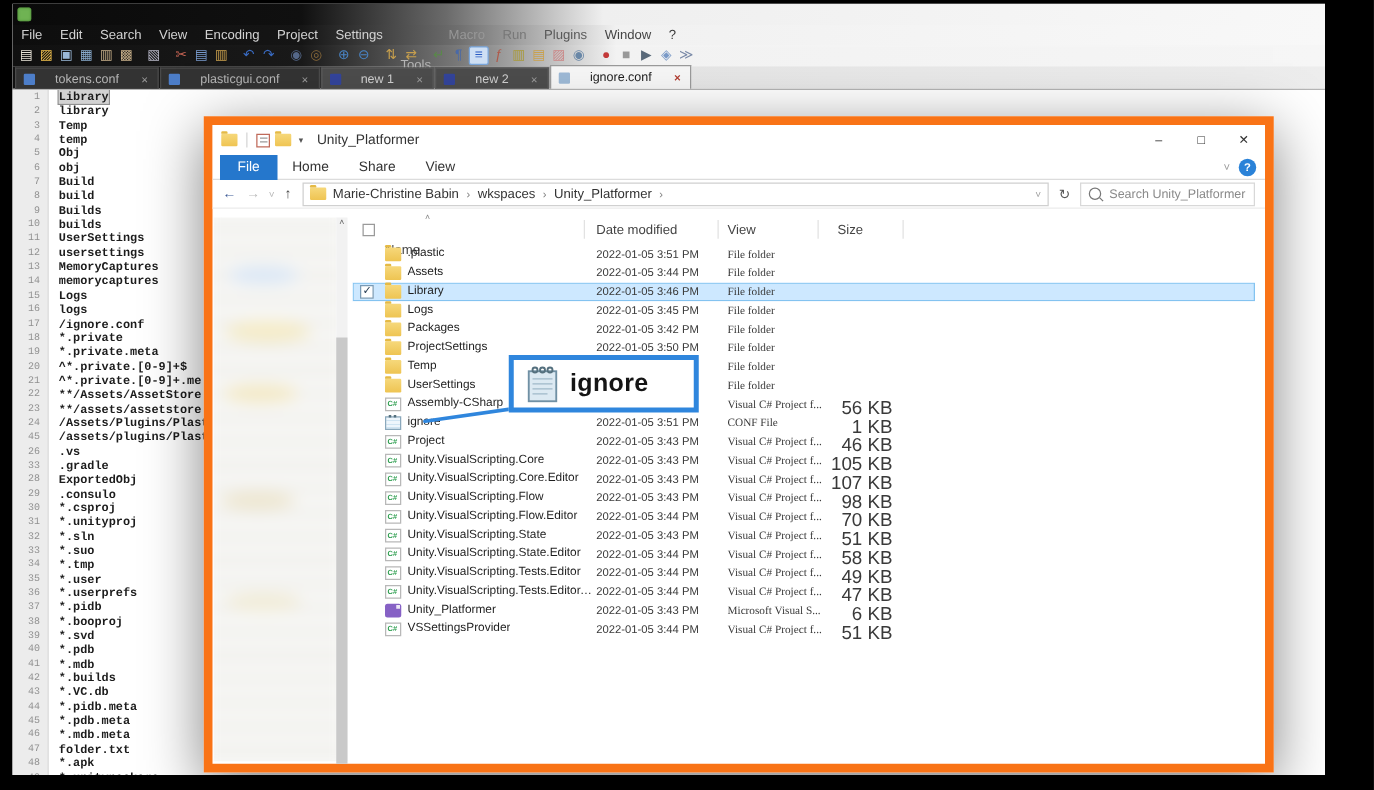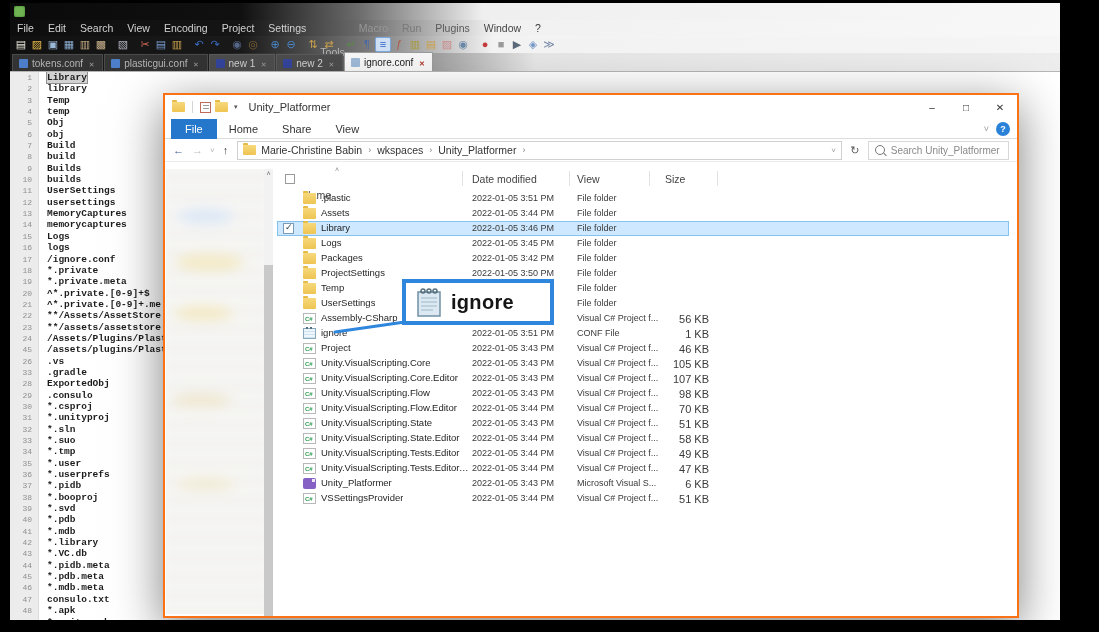--- a/index.html
+++ b/index.html
@@ -26,21 +26,21 @@
   .npp-menubar span:nth-of-type(13){color:#3a3a3a;}
   .npp-toolbar{height:17px;display:flex;align-items:center;padding-left:3px;
     background:linear-gradient(90deg,#101010 0%,#1a1a1a 22%,#7a7a7a 34%,#f3f3f3 46%,#f6f6f6 100%);}
   .tb-icon{width:16px;height:15px;display:flex;align-items:center;justify-content:center;
     font-size:11px;line-height:1;box-sizing:border-box;}
   .tb-icon.grp{margin-left:6px;}
   .tb-icon.toggled{background:#cfe0f5;border:1px solid #7aa7dd;border-radius:2px;}
   .npp-tabbar{height:19px;display:flex;align-items:flex-end;padding-left:2px;
     border-bottom:1px solid #b5b5b5;box-sizing:border-box;
     background:linear-gradient(90deg,#121212 0%,#1d1d1d 20%,#757575 35%,#e5e5e5 50%,#ededed 100%);}
-  .tab{height:16px;display:inline-flex;align-items:center;gap:4px;padding:0 6px;
+  .tab{height:16px;display:inline-flex;align-items:center;gap:16px;padding:0 6px;
     font-size:10px;border:1px solid #4a4a4a;border-bottom:none;margin-right:1px;white-space:nowrap;}
   .t-dark{background:#333;color:#b5b5b5;}
   .t-mid{background:#4c4c4c;color:#cfcfcf;border-color:#5a5a5a;}
   .t-active{background:#f6f6f6;color:#1a1a1a;border-color:#9a9a9a;height:18px;}
   .tab-doc-icon{width:9px;height:9px;border-radius:1px;flex:0 0 9px;}
   .t-dark .tab-doc-icon{background:#4d7ec9;}
   .t-mid .tab-doc-icon{background:#33449a;}
   .t-active .tab-doc-icon{background:#9db9d6;}
   .tab-close{width:9px;text-align:center;}
   .tab-close::after{content:"\2715";font-size:7px;color:#9a9a9a;}
@@ -51,21 +51,21 @@
   .gutter-bg{position:absolute;left:0;top:0;bottom:0;width:28px;background:#ececec;
     border-right:1px solid #dcdcdc;}
   .ed-line{display:flex;height:11.35px;line-height:11.35px;position:relative;}
   .ln{width:28px;flex:0 0 28px;text-align:right;padding-right:6px;font-size:8px;
     color:#909090;box-sizing:border-box;}
   .ed-txt{margin-left:9px;font-size:9.5px;font-weight:600;color:#1c1c1c;white-space:pre;}
   .ed-txt.sel{background:#d2d2d2;outline:1px solid #8f8f8f;}
 
   
   .explorer{position:absolute;left:163px;top:93px;width:856px;height:525px;background:#fff;
-    border:2px solid #f97316;box-shadow:0 12px 45px rgba(0,0,0,.5);box-sizing:border-box;
+    border:7px solid #f97316;box-shadow:0 12px 45px rgba(0,0,0,.5);box-sizing:border-box;
     overflow:hidden;font-size:10.5px;color:#222;}
   .ex-titlebar{height:24px;display:flex;align-items:center;gap:4px;padding-left:7px;background:#fff;}
   .mini-folder{width:13px;height:10px;background:linear-gradient(#f6d87b,#efc452);
     border-radius:1px;position:relative;flex:0 0 13px;}
   .mini-folder::before{content:"";position:absolute;top:-2px;left:0;width:5px;height:2px;
     background:#e5ba45;border-radius:1px 1px 0 0;}
   .qat-sep{width:1px;height:12px;background:#d5d5d5;margin:0 3px;}
   .qat-props{width:11px;height:11px;background:#fff;border:1px solid #c06a5a;box-sizing:border-box;
     position:relative;flex:0 0 11px;}
   .qat-props::after{content:"";position:absolute;left:2px;top:2px;width:6px;height:1px;
@@ -142,22 +142,22 @@
   .ic-conf{background:repeating-linear-gradient(180deg,#eef6fc 0 2px,#cfe4f2 2px 3px);
     border:1px solid #8aa8bc;box-sizing:border-box;}
   .ic-conf::before{content:"";position:absolute;top:-2px;left:2px;width:2px;height:2px;
     background:#55707e;box-shadow:4px 0 0 #55707e;}
   .ic-vs{background:#8661c5;border-radius:2px;}
   .ic-vs::after{content:"";position:absolute;right:1px;top:1px;width:3px;height:3px;background:#fff;opacity:.85;}
   .c-name{position:absolute;left:44px;top:1px;max-width:149px;font-size:9.5px;color:#1e1e1e;
     white-space:nowrap;overflow:hidden;text-overflow:ellipsis;}
   .c-date{position:absolute;left:195px;top:2px;font-size:9px;color:#3a3a3a;white-space:nowrap;}
   .c-type{position:absolute;left:300px;top:2px;width:84px;font-size:9px;color:#3a3a3a;
-    white-space:nowrap;overflow:hidden;}
-  .c-size{position:absolute;left:368px;top:2px;width:64px;text-align:right;font-size:11px;color:#3a3a3a;}
+    white-space:nowrap;overflow:hidden;font-family:Liberation Serif, serif;}
+  .c-size{position:absolute;left:368px;top:2px;width:64px;text-align:right;font-size:15px;color:#3a3a3a;}
 
   .connector-svg{position:absolute;inset:0;z-index:4;pointer-events:none;}
   .callout{position:absolute;left:237px;top:184px;width:152px;height:46px;background:#fff;
     border:4px solid #2f86dd;box-sizing:border-box;display:flex;align-items:center;gap:8px;
     padding-left:9px;z-index:5;}
   .callout-label{font-size:20px;font-weight:bold;color:#151515;letter-spacing:.3px;}
 </style>
 </head>
 <body>
 
@@ -455,21 +455,21 @@
           <span class="ed-txt">*.pdb</span>
         </div>
 
         <div class="ed-line">
           <span class="ln">41</span>
           <span class="ed-txt">*.mdb</span>
         </div>
 
         <div class="ed-line">
           <span class="ln">42</span>
-          <span class="ed-txt">*.library</span>
+          <span class="ed-txt">*.builds</span>
         </div>
 
         <div class="ed-line">
           <span class="ln">43</span>
           <span class="ed-txt">*.VC.db</span>
         </div>
 
         <div class="ed-line">
           <span class="ln">44</span>
           <span class="ed-txt">*.pidb.meta</span>
@@ -480,21 +480,21 @@
           <span class="ed-txt">*.pdb.meta</span>
         </div>
 
         <div class="ed-line">
           <span class="ln">46</span>
           <span class="ed-txt">*.mdb.meta</span>
         </div>
 
         <div class="ed-line">
           <span class="ln">47</span>
-          <span class="ed-txt">consulo.txt</span>
+          <span class="ed-txt">folder.txt</span>
         </div>
 
         <div class="ed-line">
           <span class="ln">48</span>
           <span class="ed-txt">*.apk</span>
         </div>
 
         <div class="ed-line">
           <span class="ln">49</span>
           <span class="ed-txt">*.unitypackage</span>

